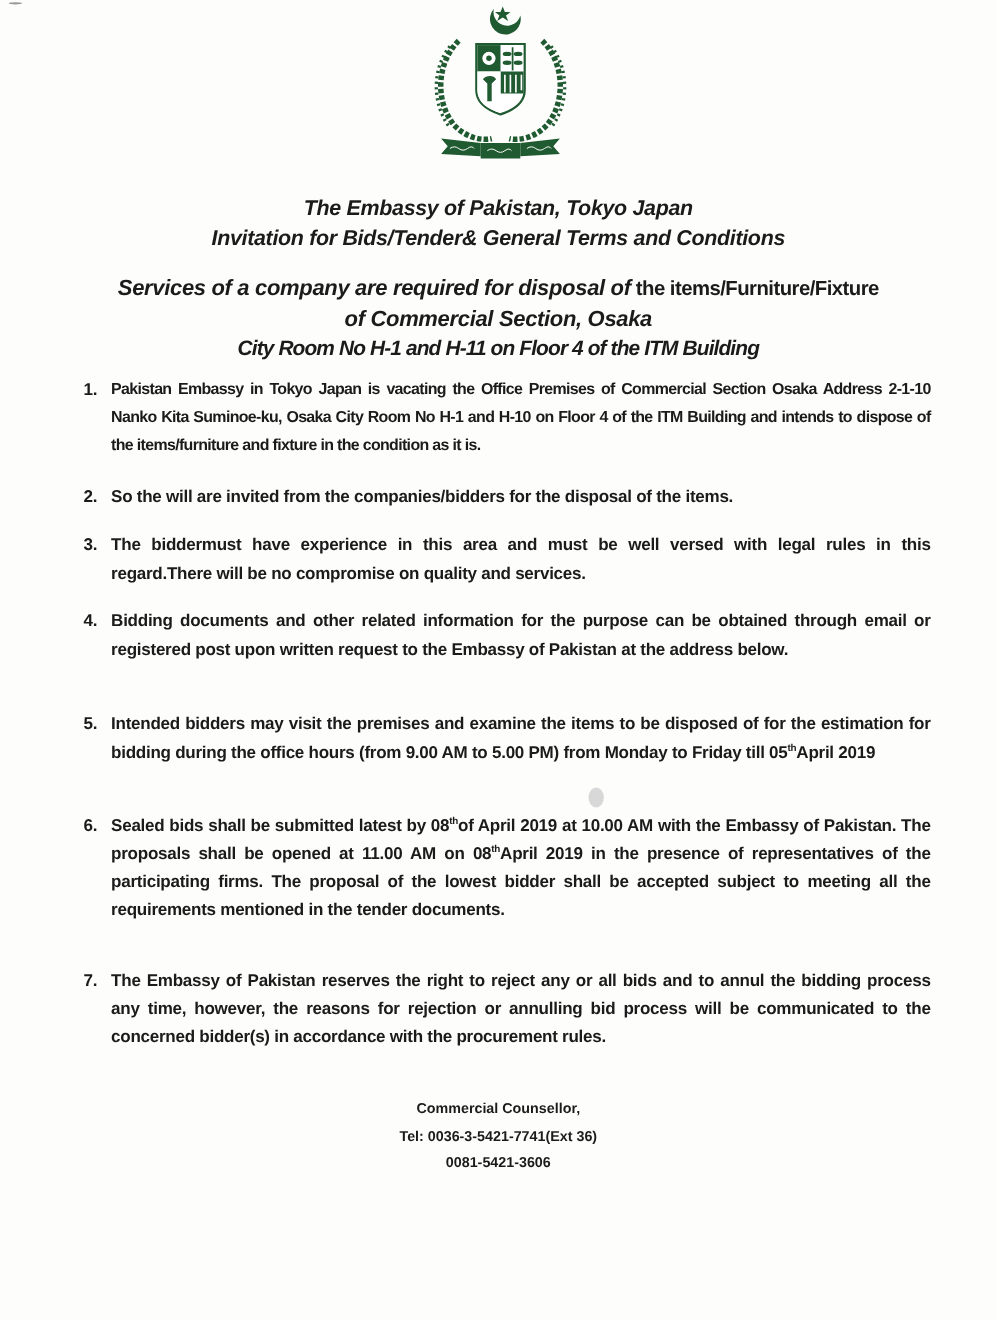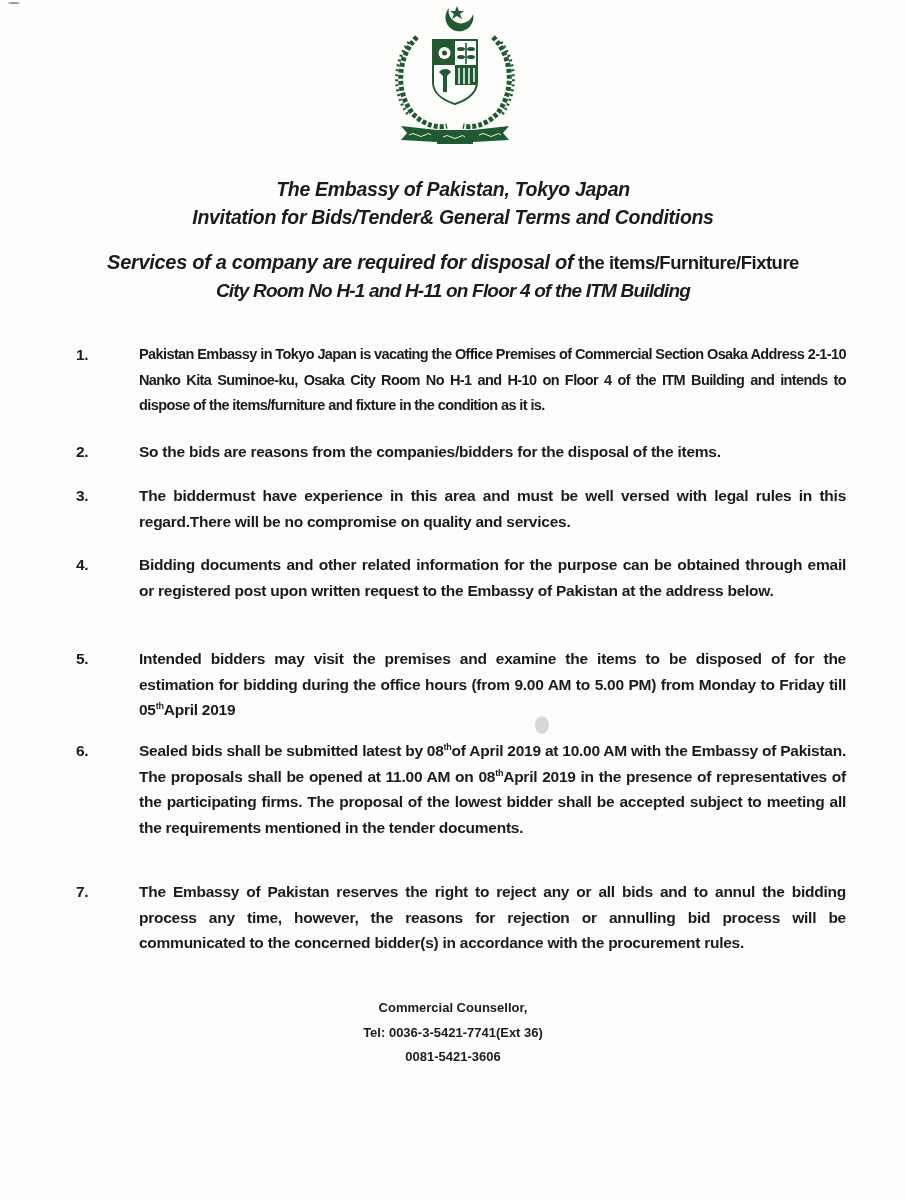--- a/index.html
+++ b/index.html
@@ -51,21 +51,21 @@
       line-height: 25.5px;
       letter-spacing: -0.25px;
     }
     .item .num {
       position: absolute;
       left: 0;
       top: 0;
       width: 40px;
     }
     .item .text {
-      margin-left: 63px;
+      margin-left: 25px;
       text-align: justify;
     }
     .item.condensed .text {
       font-size: 14.5px;
       letter-spacing: -0.6px;
     }
     .item sup {
       font-size: 9px;
       line-height: 0;
       vertical-align: super;
@@ -144,31 +144,32 @@
     </svg>
   </div>
 
   <div class="title-block t1">
     <div>The Embassy of Pakistan, Tokyo Japan</div>
     <div>Invitation for Bids/Tender&amp; General Terms and Conditions</div>
   </div>
 
   <div class="title-block t2">
     <div><span>Services of a company are required for disposal of</span><span class="normal"> the items/Furniture/Fixture</span></div>
+    <div>of Commercial Section, Osaka</div>
     <div class="t2l3">City Room No H-1 and H-11 on Floor 4 of the ITM Building</div>
   </div>
 
   <div class="item condensed" style="top:342px;">
     <span class="num">1.</span>
     <div class="text">Pakistan Embassy in Tokyo Japan is vacating the Office Premises of Commercial Section Osaka Address 2-1-10 Nanko Kita Suminoe-ku, Osaka City Room No H-1 and H-10 on Floor 4 of the ITM Building and intends to dispose of the items/furniture and fixture in the condition as it is.</div>
   </div>
 
   <div class="item" style="top:439px;">
     <span class="num">2.</span>
-    <div class="text">So the bids are reasons from the companies/bidders for the disposal of the items.</div>
+    <div class="text">So the will are invited from the companies/bidders for the disposal of the items.</div>
   </div>
 
   <div class="item" style="top:483px;">
     <span class="num">3.</span>
     <div class="text">The biddermust have experience in this area and must be well versed with legal rules in this regard.There will be no compromise on quality and services.</div>
   </div>
 
   <div class="item" style="top:552px;">
     <span class="num">4.</span>
     <div class="text">Bidding documents and other related information for the purpose can be obtained through email or registered post upon written request to the Embassy of Pakistan at the address below.</div>

